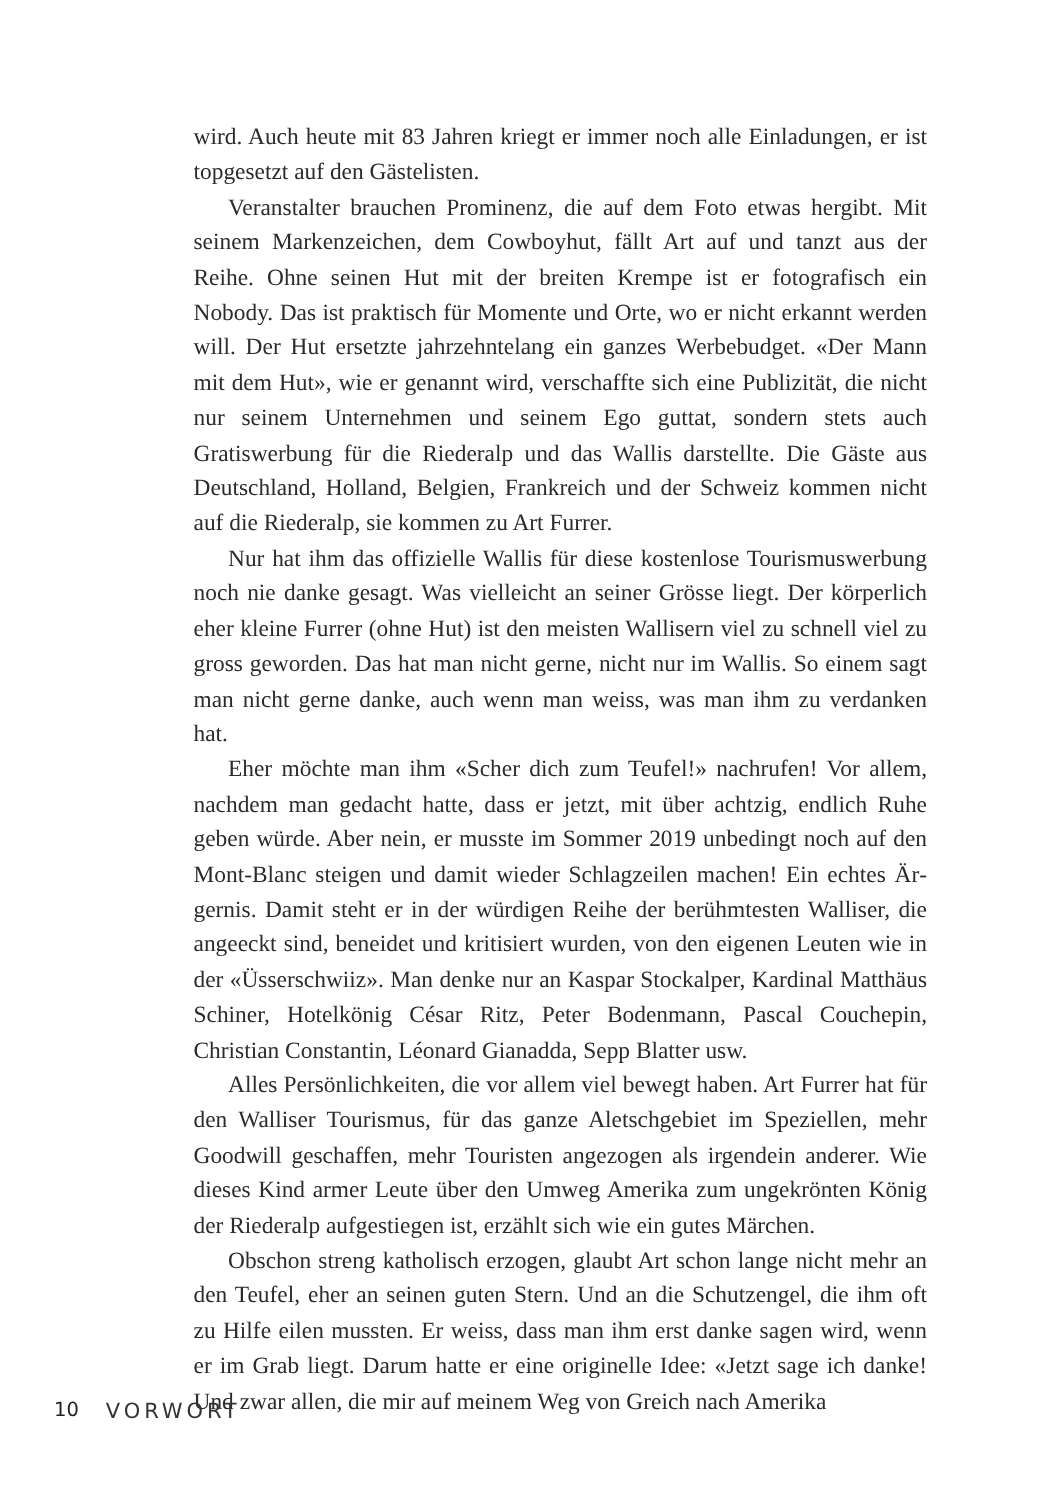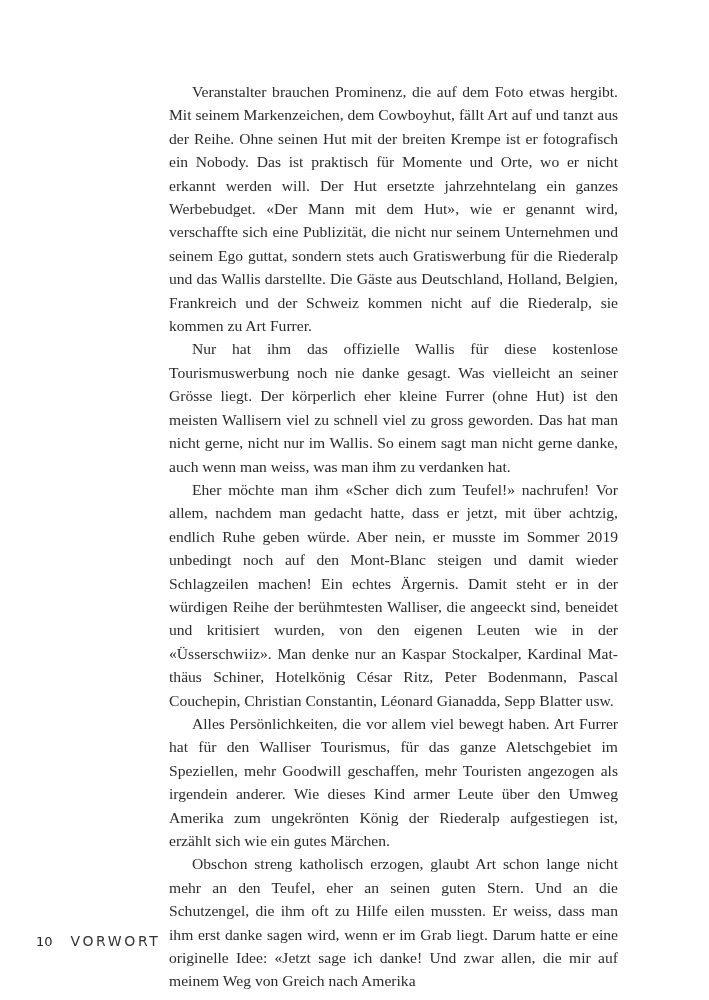--- a/index.html
+++ b/index.html
@@ -11,38 +11,39 @@
     top: 80px;
     width: 489px;
     font-family: "Liberation Serif", "DejaVu Serif", serif;
     font-size: 15.6px;
     line-height: 23.4px;
     color: #2b2b2b;
     text-align: justify;
     hyphens: manual;
   }
   .text-block p { margin: 0; }
-  .text-block p.indent { text-indent: 23px; margin-left: 40px; }
+  .text-block p.indent { text-indent: 23px; }
   .footer {
     position: absolute;
     left: 36px;
     top: 933px;
     font-family: "DejaVu Sans", "Liberation Sans", sans-serif;
     color: #222;
     display: flex;
-    align-items: center;
+    align-items: flex-start;
   }
   .page-number { font-size: 13px; font-weight: 500; }
   .running-head { font-size: 14px; letter-spacing: 2.6px; margin-left: 18px; color: #333; }
 </style>
 </head>
 <body>
 
 <div class="page">
   <div class="text-block">
+    <p>wird. Auch heute mit 83 Jahren kriegt er immer noch alle Einladungen, er ist topgesetzt auf den Gästelisten.</p>
     <p class="indent">Veranstalter brauchen Prominenz, die auf dem Foto etwas hergibt. Mit seinem Markenzeichen, dem Cowboyhut, fällt Art auf und tanzt aus der Reihe. Ohne seinen Hut mit der breiten Krempe ist er fotografisch ein Nobody. Das ist praktisch für Momente und Orte, wo er nicht erkannt werden will. Der Hut ersetzte jahrzehntelang ein ganzes Werbebudget. «Der Mann mit dem Hut», wie er genannt wird, verschaffte sich eine Publizität, die nicht nur sei­nem Unternehmen und seinem Ego guttat, sondern stets auch Gratiswerbung für die Riederalp und das Wallis darstellte. Die Gäste aus Deutschland, Holland, Belgien, Frankreich und der Schweiz kommen nicht auf die Riederalp, sie kommen zu Art Furrer.</p>
     <p class="indent">Nur hat ihm das offizielle Wallis für diese kostenlose Tourismuswerbung noch nie danke gesagt. Was vielleicht an seiner Grösse liegt. Der körperlich eher kleine Furrer (ohne Hut) ist den meisten Wallisern viel zu schnell viel zu gross geworden. Das hat man nicht gerne, nicht nur im Wallis. So einem sagt man nicht gerne danke, auch wenn man weiss, was man ihm zu verdanken hat.</p>
     <p class="indent">Eher möchte man ihm «Scher dich zum Teufel!» nachrufen! Vor allem, nachdem man gedacht hatte, dass er jetzt, mit über achtzig, endlich Ruhe geben würde. Aber nein, er musste im Sommer 2019 unbedingt noch auf den Mont-Blanc steigen und damit wieder Schlagzeilen machen! Ein echtes Är­gernis. Damit steht er in der würdigen Reihe der berühmtesten Walliser, die angeeckt sind, beneidet und kritisiert wurden, von den eigenen Leuten wie in der «Üsserschwiiz». Man denke nur an Kaspar Stockalper, Kardinal Mat­thäus Schiner, Hotelkönig César Ritz, Peter Bodenmann, Pascal Couchepin, Christian Constantin, Léonard Gianadda, Sepp Blatter usw.</p>
     <p class="indent">Alles Persönlichkeiten, die vor allem viel bewegt haben. Art Furrer hat für den Walliser Tourismus, für das ganze Aletschgebiet im Speziellen, mehr Goodwill geschaffen, mehr Touristen angezogen als irgendein anderer. Wie dieses Kind armer Leute über den Umweg Amerika zum ungekrönten König der Riederalp aufgestiegen ist, erzählt sich wie ein gutes Märchen.</p>
     <p class="indent">Obschon streng katholisch erzogen, glaubt Art schon lange nicht mehr an den Teufel, eher an seinen guten Stern. Und an die Schutzengel, die ihm oft zu Hilfe eilen mussten. Er weiss, dass man ihm erst danke sagen wird, wenn er im Grab liegt. Darum hatte er eine originelle Idee: «Jetzt sage ich danke! Und zwar allen, die mir auf meinem Weg von Greich nach Amerika</p>
   </div>
 
   <div class="footer">
     <span class="page-number">10</span>
     <span class="running-head">VORWORT</span>

